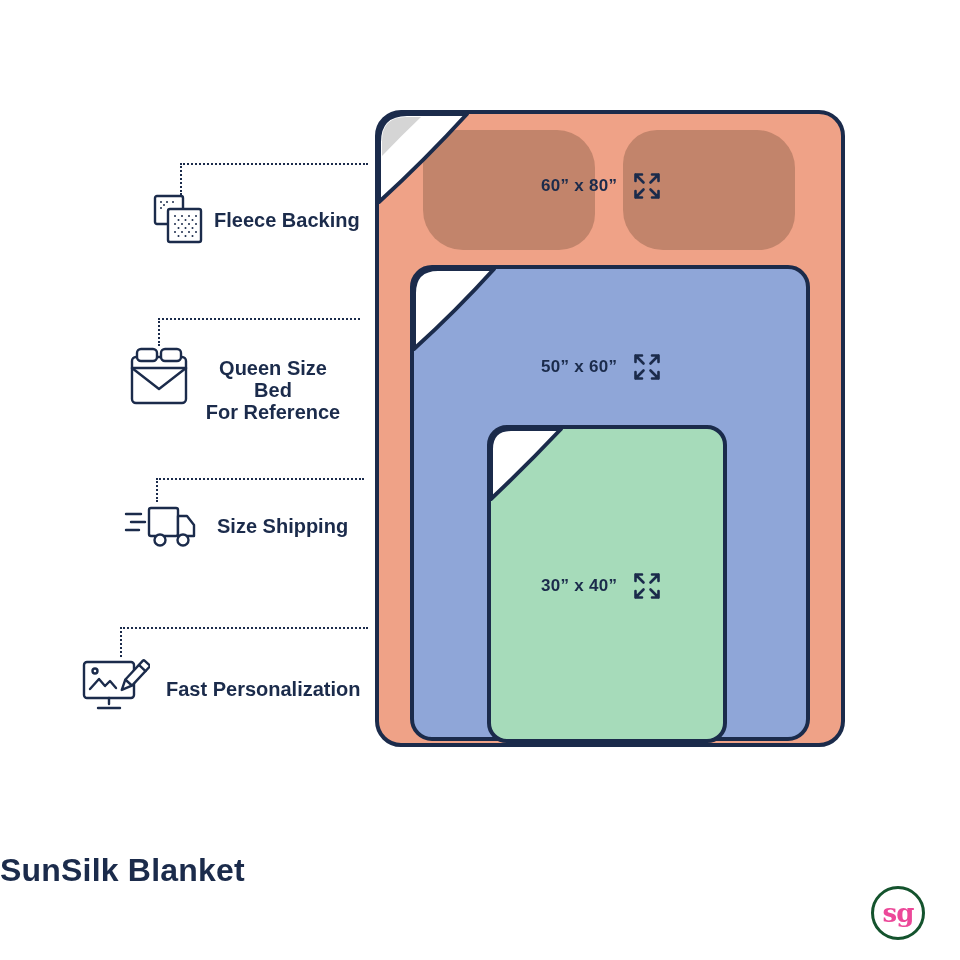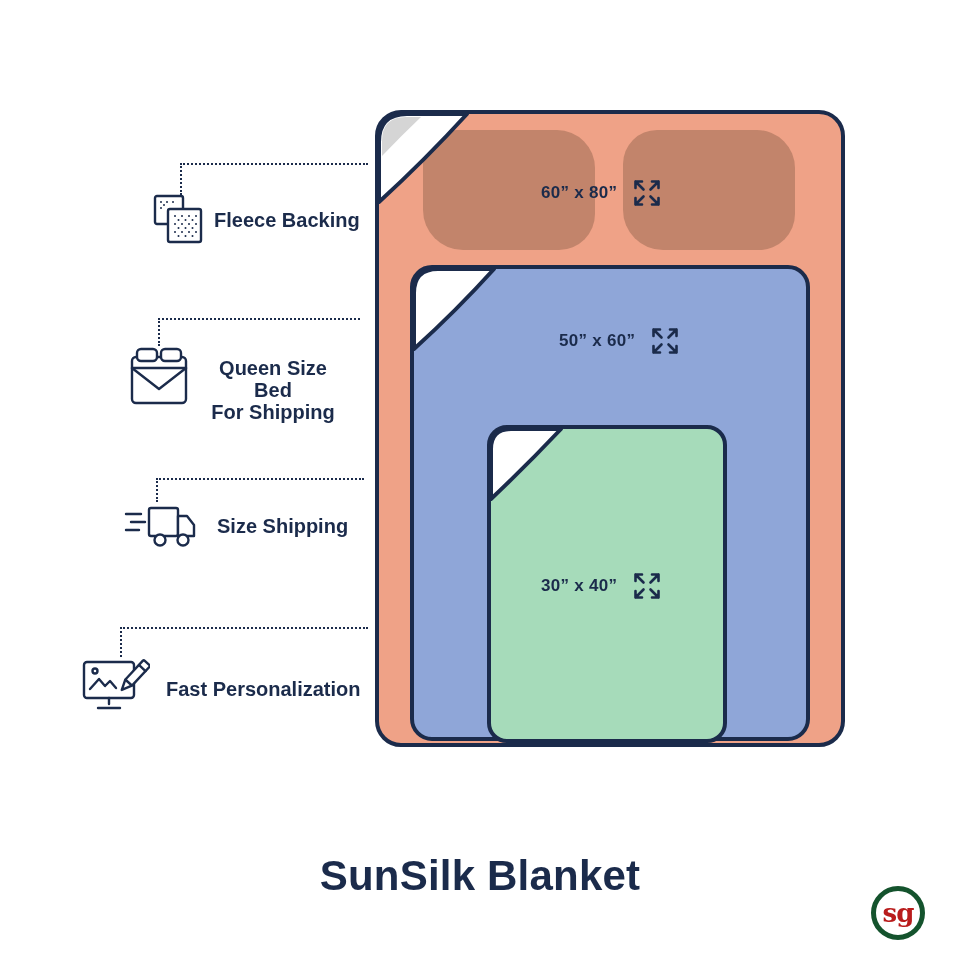--- a/index.html
+++ b/index.html
@@ -14,36 +14,36 @@
   .blanket.small{left:487px;top:425px;width:240px;height:318px;background:#A6DBBA;border-radius:20px;}
   .pillow{position:absolute;top:16px;width:172px;height:120px;background:#C2846B;border-radius:34px 38px 36px 40px;}
   .pillow.p1{left:44px;}
   .pillow.p2{left:244px;}
   .fold{position:absolute;left:-4px;top:-4px;}
   
   .size-label{
     position:absolute;display:flex;align-items:center;gap:13px;
     font-size:17px;font-weight:700;letter-spacing:.3px;color:#1B2B4B;height:34px;
   }
-  .size-label.l1{left:541px;top:176px;}
-  .size-label.l2{left:541px;top:324px;margin-left:18px;}
+  .size-label.l1{left:541px;top:169px;}
+  .size-label.l2{left:541px;top:350px;}
   .size-label.l3{left:541px;top:569px;}
   
   .dot-h{position:absolute;height:0;border-top:2px dotted #1B2B4B;}
   .dot-v{position:absolute;width:0;border-left:2px dotted #1B2B4B;}
   
   .icon{position:absolute;}
   .feature-label{position:absolute;font-size:20px;font-weight:700;color:#1B2B4B;white-space:nowrap;}
   .feature-label.two-line{width:136px;text-align:center;line-height:22px;white-space:normal;}
   
-  .title{position:absolute;left:0;width:100%;top:852px;text-align:center;
-    font-size:42px;font-weight:700;letter-spacing:.2px;color:#1B2B4B;}
+  .title{position:absolute;left:0;width:100%;top:852px;text-align:left;
+    font-size:32px;font-weight:700;letter-spacing:.2px;color:#1B2B4B;}
   .logo{position:absolute;left:871px;top:886px;width:54px;height:54px;box-sizing:border-box;
-    border:5px solid #14532d;border-radius:50%;display:flex;align-items:center;justify-content:center;
-    font-family:"DejaVu Serif",serif;font-size:26px;font-weight:700;letter-spacing:-1px;color:#b91c1c;}
+    border:3px solid #14532d;border-radius:50%;display:flex;align-items:center;justify-content:center;
+    font-family:"DejaVu Serif",serif;font-size:26px;font-weight:700;letter-spacing:-1px;color:#ec4899;}
   svg .stroke{fill:none;stroke:#1B2B4B;stroke-width:2.4;stroke-linecap:round;stroke-linejoin:round;}
   svg .stroke-fill{fill:#ffffff;stroke:#1B2B4B;stroke-width:2.4;stroke-linecap:round;stroke-linejoin:round;}
 </style>
 </head>
 <body>
 
 <div class="canvas">
 
   <div class="dot-h" style="left:180px;top:163px;width:188px"></div>
   <div class="dot-v" style="left:180px;top:163px;height:32px"></div>
@@ -118,21 +118,21 @@
       <rect class="stroke-fill" x="45.5" y="0" width="9" height="27" rx="1.5"></rect>
       <path class="stroke-fill" d="M45.5,27 L50,37 L54.5,27 Z"></path>
       <path class="stroke" d="M45.5,7 h9"></path>
     </g>
   </svg>
 
   <div class="feature-label" style="left:214px;top:209px">Fleece Backing</div>
 
   <div class="feature-label two-line" style="left:205px;top:357px">
     <div>Queen Size Bed</div>
-    <div>For Shipping</div>
+    <div>For Reference</div>
   </div>
 
   <div class="feature-label" style="left:217px;top:515px">Size Shipping</div>
 
   <div class="feature-label" style="left:166px;top:678px">Fast Personalization</div>
 
   <div class="blanket large">
     <div class="pillow p1"></div>
     <div class="pillow p2"></div>
     <svg class="fold" width="104" height="104" viewBox="0 0 104 104">

